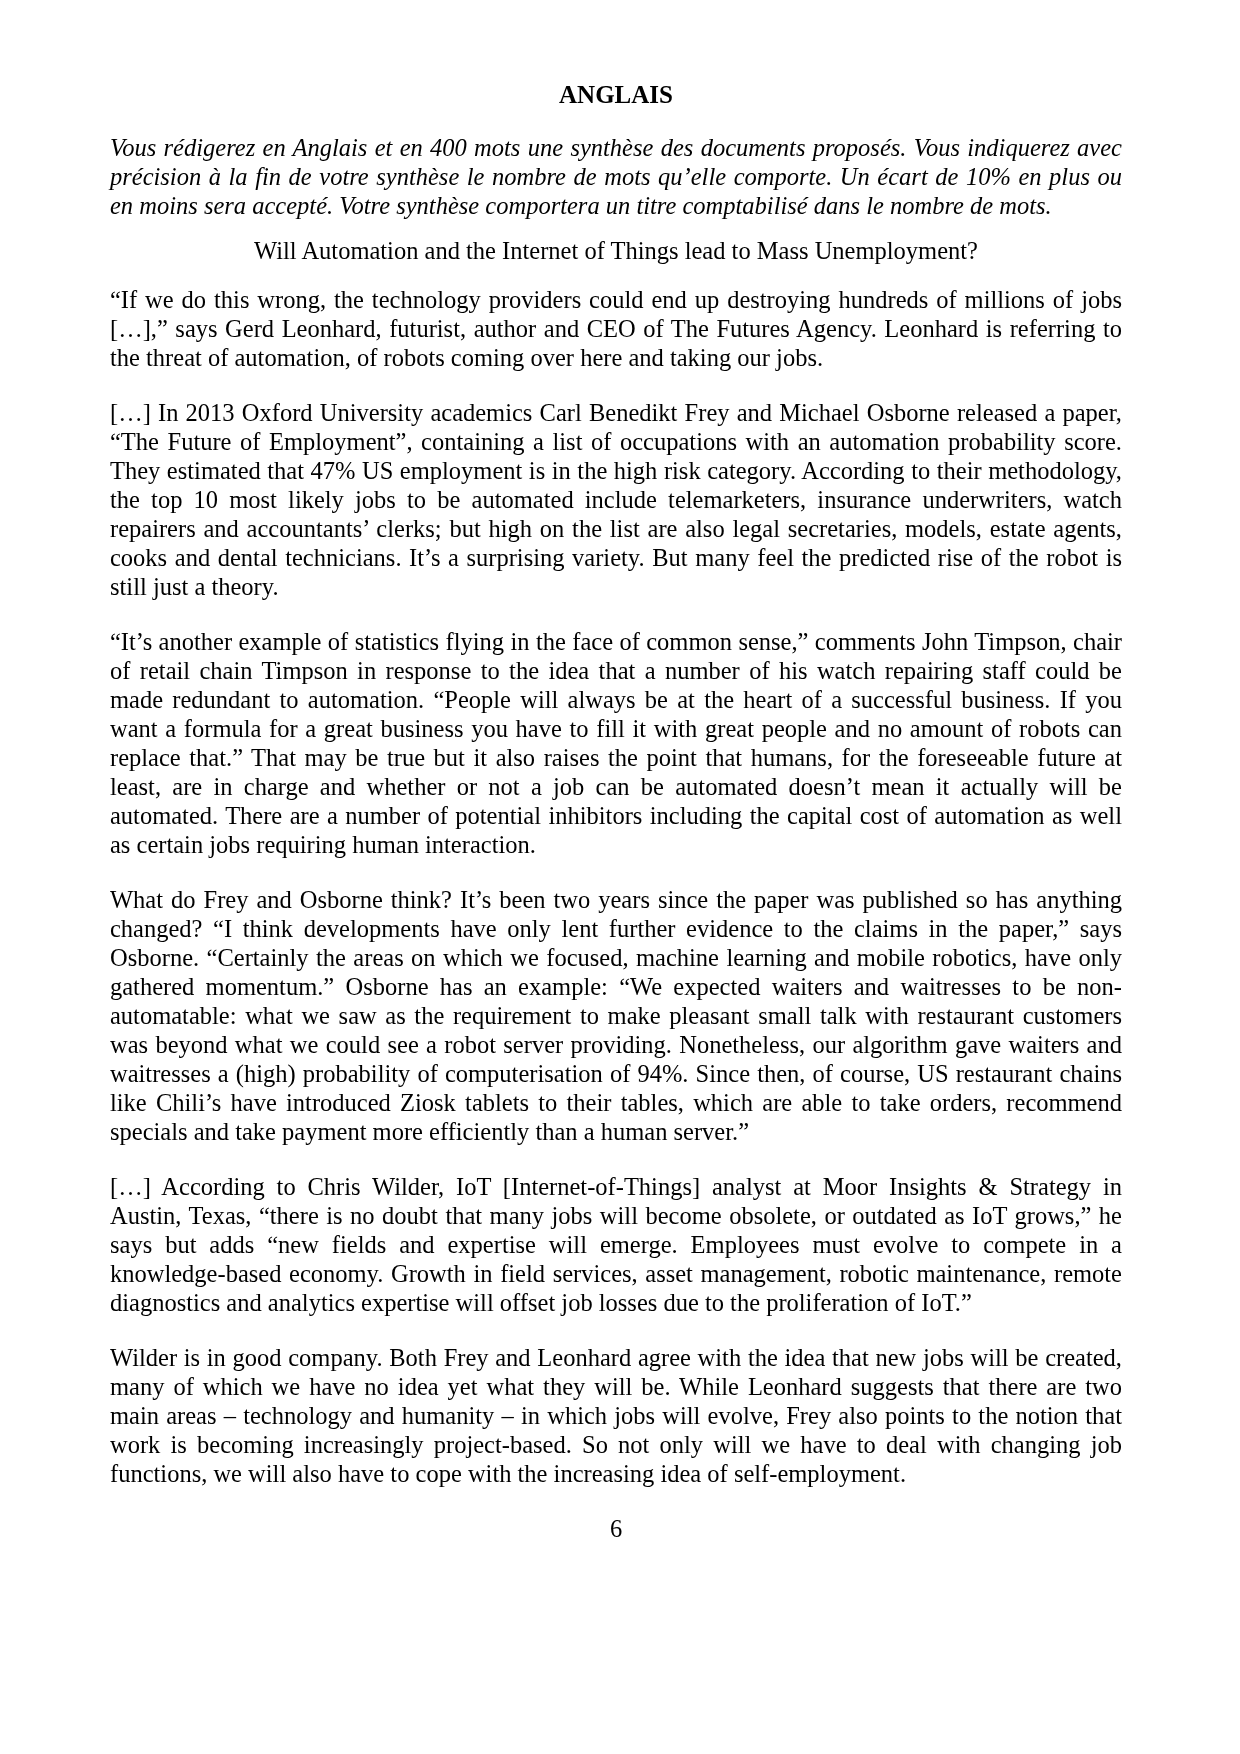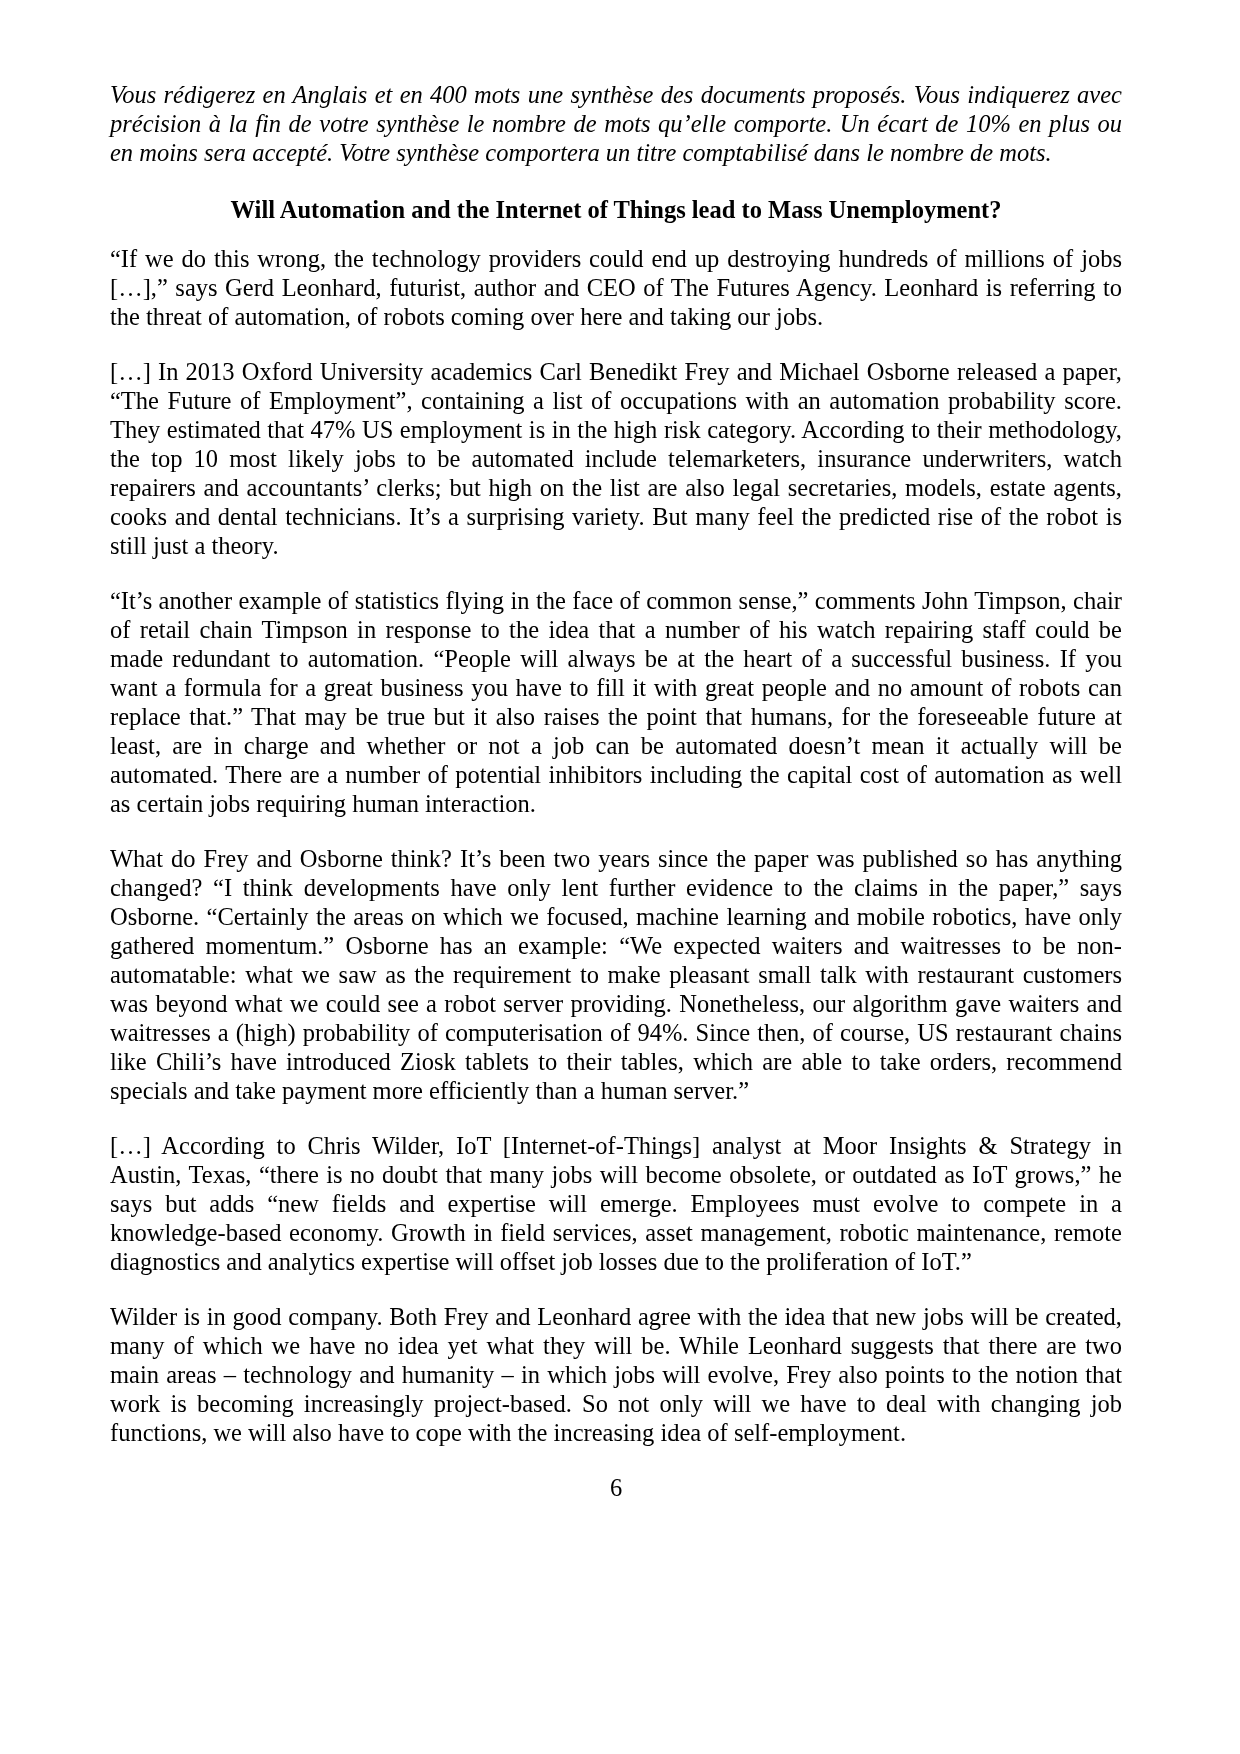--- a/index.html
+++ b/index.html
@@ -19,35 +19,35 @@
   }
   .page-title {
     text-align: center;
     font-weight: bold;
     font-size: 25px;
     margin: 0 0 24px 0;
   }
   .instructions {
     font-style: italic;
     text-align: justify;
-    margin: 0 0 28px 0;
+    margin: 0 0 16px 0;
   }
   .doc-heading {
     font-weight: bold;
     font-size: 25px;
     margin: 0 0 20px 0;
   }
   .doc-heading .underlined {
     display: inline-block;
     border-bottom: 2.5px solid #000;
     padding-bottom: 1px;
   }
   .article-title {
     text-align: center;
-    font-weight: bold;
+    font-weight: normal;
     font-size: 24.5px;
     margin: 0 0 20px 0;
   }
   p.body-par {
     text-align: justify;
     margin: 0 0 26px 0;
   }
   .attribution {
     text-align: right;
     margin: 0 0 2px 0;
@@ -56,20 +56,21 @@
   .page-number {
     text-align: center;
     margin: 0;
   }
 </style>
 </head>
 <body>
 
 <div class="page">
 
+  <h1 class="page-title">ANGLAIS</h1>
 
   <p class="instructions">Vous rédigerez en Anglais et en 400 mots une synthèse des documents proposés. Vous indiquerez avec précision à la fin de votre synthèse le nombre de mots qu’elle comporte. Un écart de 10% en plus ou en moins sera accepté. Votre synthèse comportera un titre comptabilisé dans le nombre de mots.</p>
 
 
   <h3 class="article-title">Will Automation and the Internet of Things lead to Mass Unemployment?</h3>
 
   <p class="body-par">“If we do this wrong, the technology providers could end up destroying hundreds of millions of jobs […],” says Gerd Leonhard, futurist, author and CEO of The Futures Agency. Leonhard is referring to the threat of automation, of robots coming over here and taking our jobs.</p>
 
   <p class="body-par">[…] In 2013 Oxford University academics Carl Benedikt Frey and Michael Osborne released a paper, “The Future of Employment”, containing a list of occupations with an automation probability score. They estimated that 47% US employment is in the high risk category. According to their methodology, the top 10 most likely jobs to be automated include telemarketers, insurance underwriters, watch repairers and accountants’ clerks; but high on the list are also legal secretaries, models, estate agents, cooks and dental technicians. It’s a surprising variety. But many feel the predicted rise of the robot is still just a theory.</p>
 

